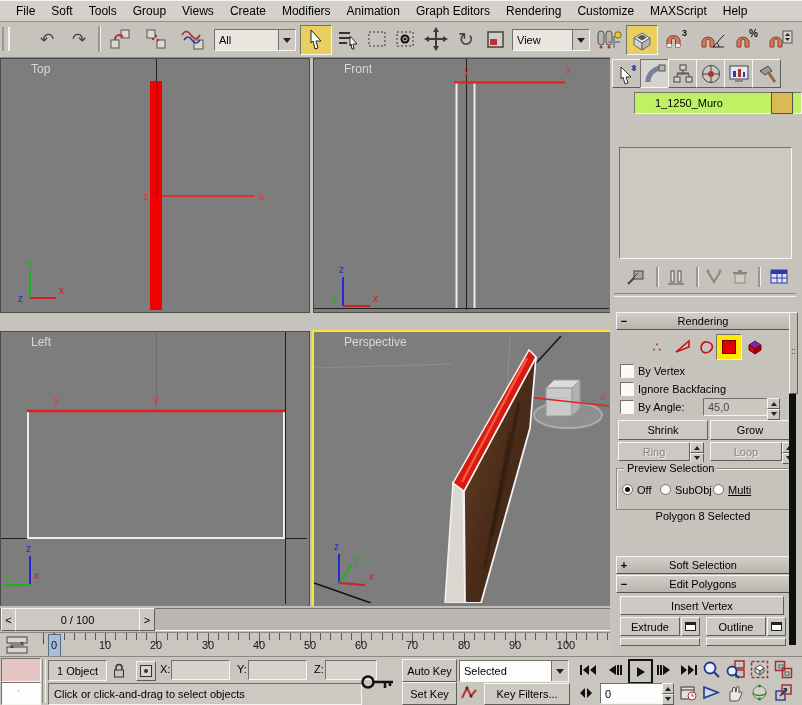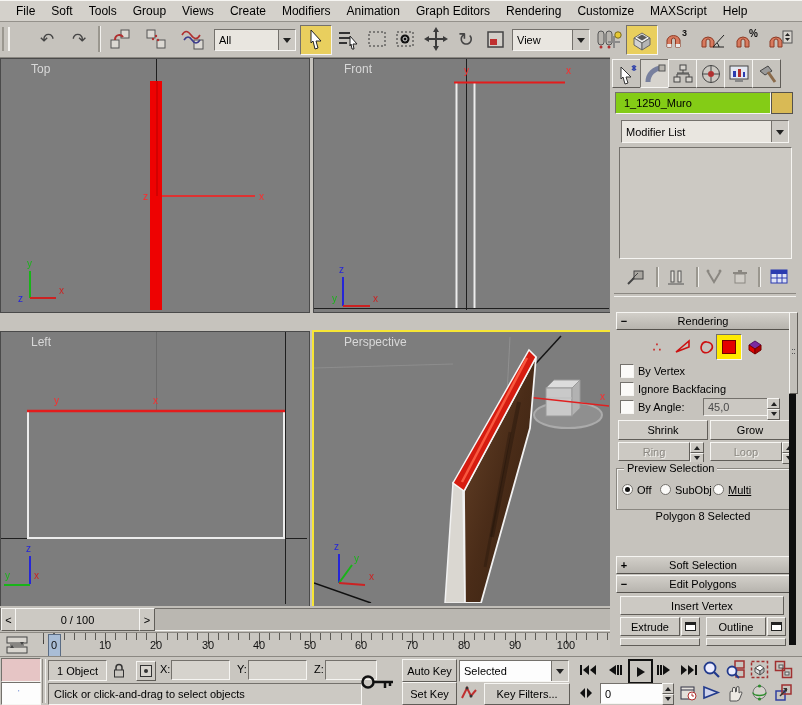--- a/index.html
+++ b/index.html
@@ -408,31 +408,25 @@
           <rect x="7" y="17" width="8" height="2" fill="#888"></rect>
         </svg>
     </div>
     <div class="tab" style="left:142px;">
       <svg width="22" height="22">
           <polygon points="4,8 12,3 16,8 9,12" fill="#9a9a9a" stroke="#444"></polygon>
           <line x1="12" y1="9" x2="19" y2="19" stroke="#8a6a4a" stroke-width="3"></line>
         </svg>
     </div>
 
-    <div class="a sunken flat" style="left:5px;top:35px;width:146px;height:20px;justify-content:flex-start;padding-left:8px;background:#84cc16;">
+    <div class="a sunken flat" style="left:24px;top:35px;width:146px;height:20px;justify-content:flex-start;padding-left:20px;background:#bef264;">
       <span>1_1250_Muro</span>
     </div>
     <div class="a" style="left:161px;top:35px;width:20px;height:20px;background:#d9ba55;border:1px solid #55524d;"></div>
 
-    <div class="a combo" style="left:11px;top:63px;width:166px;height:21px;">
-      <span class="txt">Modifier List</span>
-      <span class="arrowbtn">
-          <span class="tri-d" style="margin-top:5px;"></span>
-        </span>
-    </div>
 
     <div class="a sunken" style="left:9px;top:90px;width:171px;height:110px;background:#ccc9c3;"></div>
 
     <div class="a flat" style="left:14px;top:210px;width:24px;height:20px;">
       <svg width="20" height="18">
           <line x1="2" y1="16" x2="9" y2="9" stroke="#444" stroke-width="2"></line>
           <rect x="8" y="3" width="9" height="8" fill="#aaa7a1" stroke="#444"></rect>
           <line x1="6" y1="11" x2="12" y2="5" stroke="#444"></line>
         </svg>
     </div>

